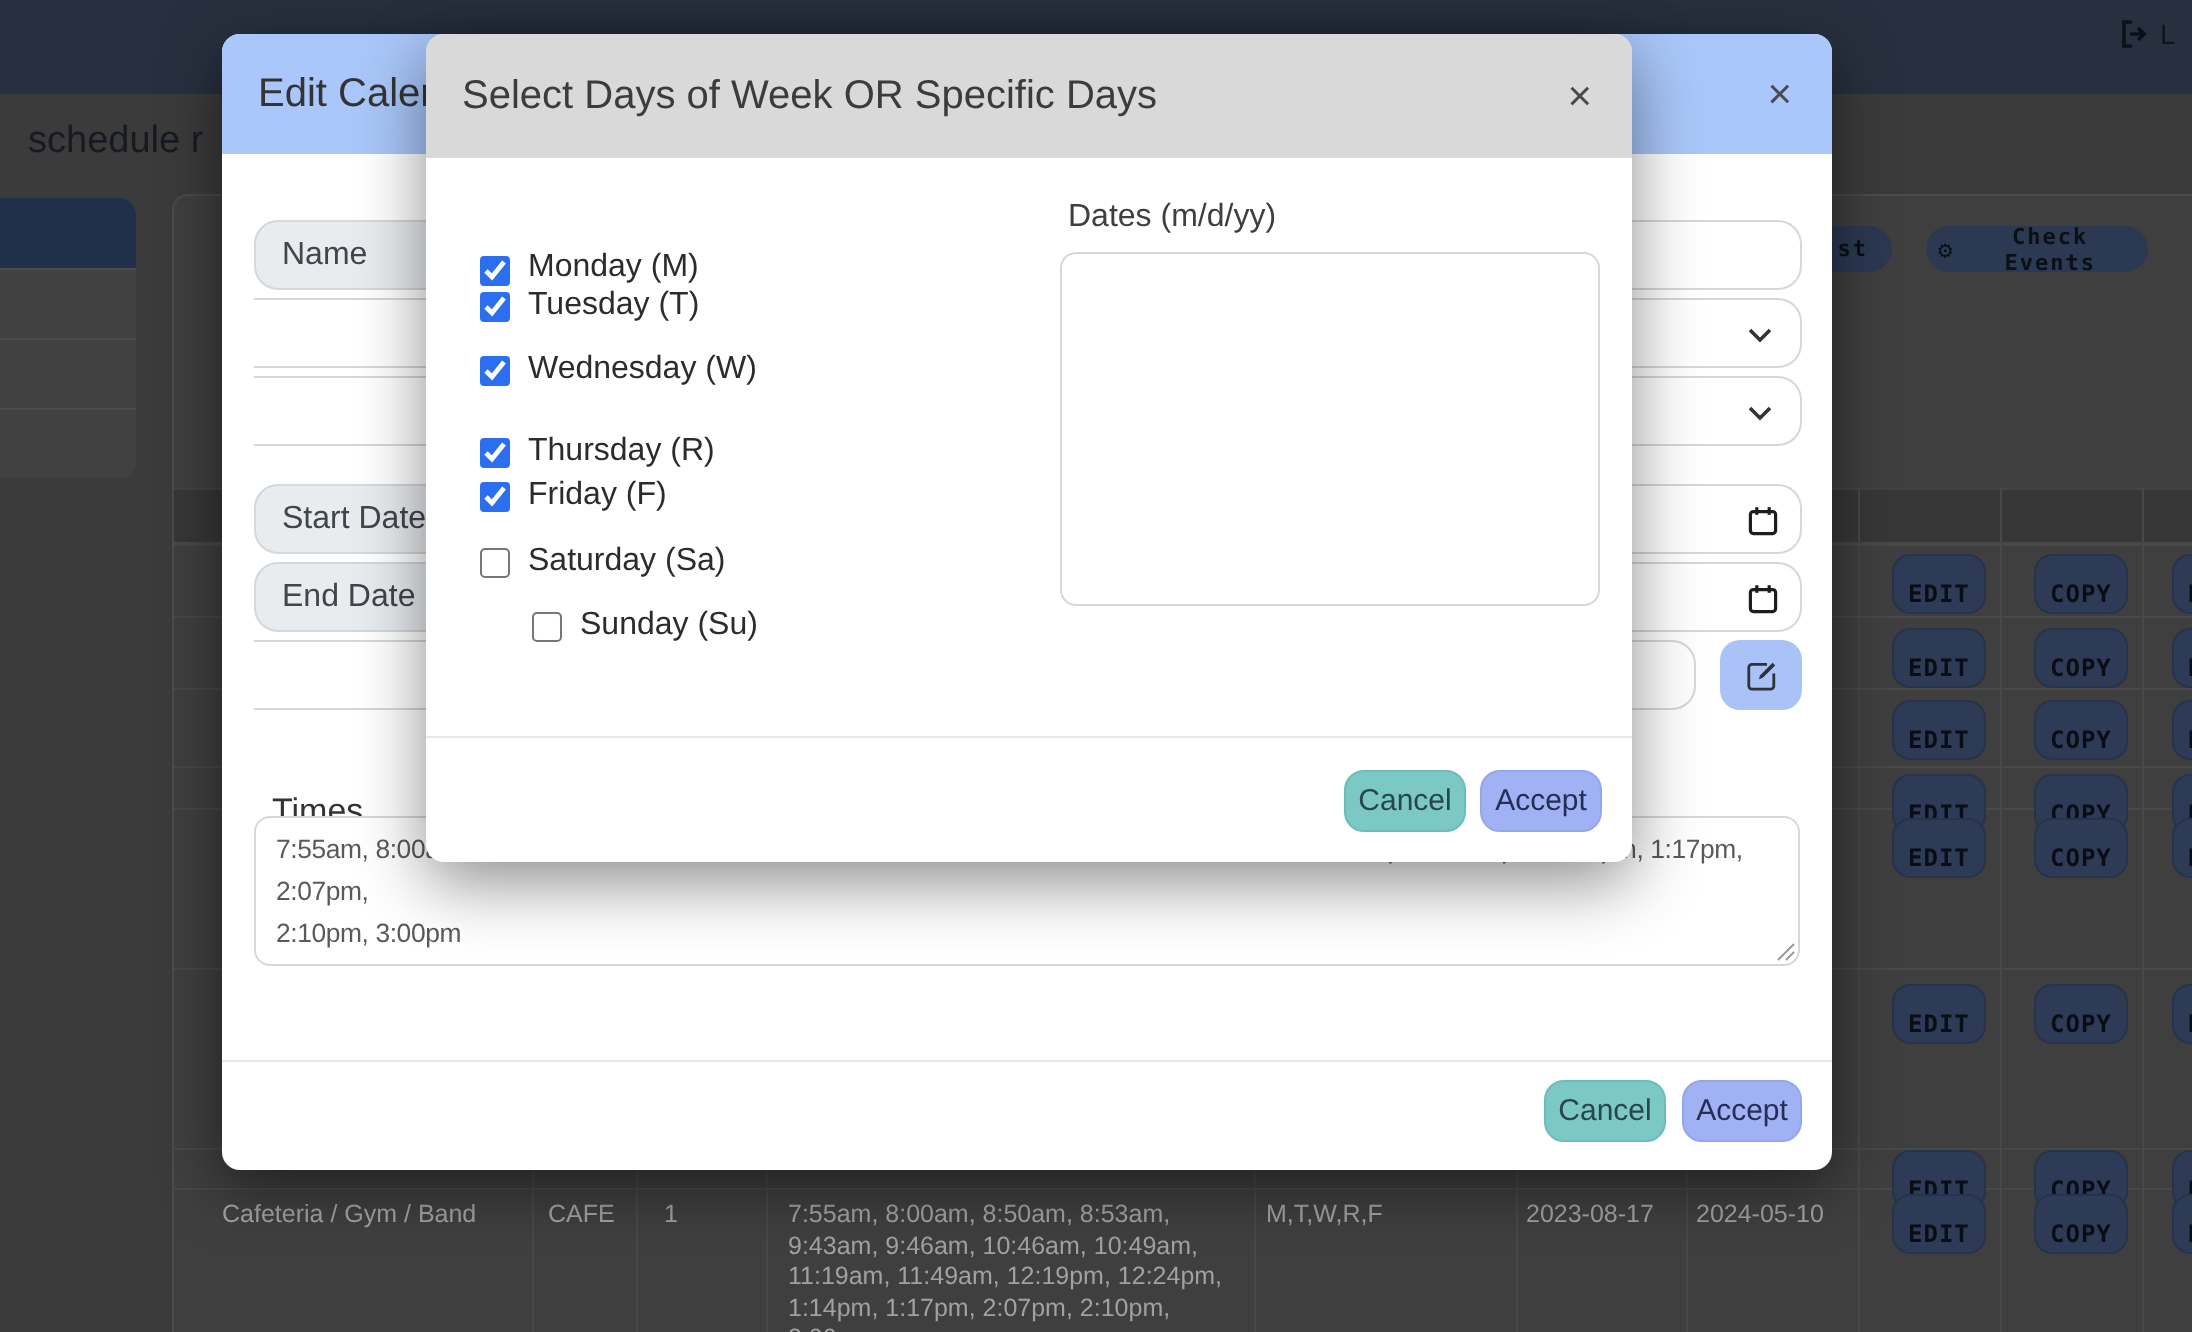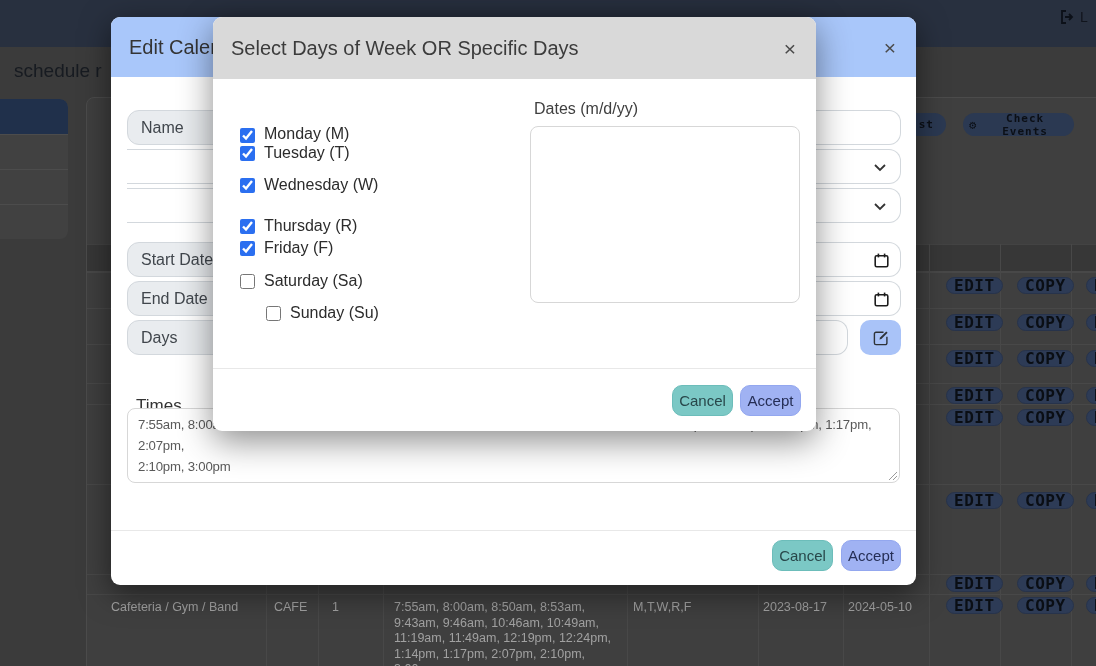--- a/index.html
+++ b/index.html
@@ -19,22 +19,22 @@
               border:1px solid #4b4b4b;border-radius:8px 0 0 0;}
   .tc-btn{position:absolute;height:23px;background:#2b3952;border-radius:12px;color:#0b0f16;
           font-family:"DejaVu Sans Mono",monospace;font-weight:bold;font-size:11px;
           display:flex;align-items:center;justify-content:center;gap:6px;letter-spacing:1px;border:none;}
   .thead-band{position:absolute;left:0;top:146px;width:100%;height:27px;background:#373737;
               border-top:1px solid #434343;border-bottom:1px solid #484848;}
   .vline{position:absolute;top:146px;bottom:0;width:1px;background:#484848;}
   .hline{position:absolute;left:0;width:100%;height:1px;background:#484848;}
   .arow{position:absolute;left:0;width:100%;height:17px;}
   .abtn{position:absolute;height:17px;box-sizing:border-box;background:#2d3b56;color:#0a0e14;
-        border:1px solid #27334b;border-radius:9px;padding:2px 7px;font-family:"DejaVu Sans Mono",monospace;
-        font-weight:bold;font-size:16px;letter-spacing:0.5px;line-height:11px;}
+        border:1px solid #27334b;border-radius:9px;padding:14px 7px;font-family:"DejaVu Sans Mono",monospace;
+        font-weight:bold;font-size:12px;letter-spacing:0.5px;line-height:11px;}
   .cell{position:absolute;top:502px;color:#a1a1a1;font-size:12.5px;line-height:15.5px;}
 
   
   .modal{position:absolute;background:#fff;border-radius:9px;box-shadow:0 8px 30px rgba(0,0,0,.5);}
   .m-outer{left:111px;top:17px;width:805px;height:568px;}
   .m-inner{left:213px;top:17px;width:603px;height:414px;box-shadow:0 10px 34px rgba(0,0,0,.45);}
   .m-header{display:flex;align-items:center;padding:0 18px;border-radius:9px 9px 0 0;}
   .m-outer .m-header{height:60px;background:#a9c7fa;}
   .m-inner .m-header{height:62px;background:#d9d9d9;}
   .m-title{flex:1;font-size:20px;color:#343434;white-space:nowrap;overflow:hidden;}
@@ -220,21 +220,20 @@
       <div class="ig-field" style="flex:1;">
         <svg class="cal" width="15" height="15" viewBox="0 0 15 15">
           <rect x="1.2" y="2.8" width="12.6" height="11" rx="1.5" fill="none" stroke="#1d1d1d" stroke-width="1.6"></rect>
           <line x1="4.4" y1="0.6" x2="4.4" y2="4.4" stroke="#1d1d1d" stroke-width="1.6"></line>
           <line x1="10.6" y1="0.6" x2="10.6" y2="4.4" stroke="#1d1d1d" stroke-width="1.6"></line>
           </svg>
       </div>
     </div>
 
     <div class="igroup" style="top:303px;width:721px;">
-      <div class="ig-label">Days</div>
       <div class="ig-field" style="flex:1;">
         <input class="ig-input" value="" style="">
       </div>
     </div>
     <button class="days-editbtn">
       <svg width="16" height="16" viewBox="0 0 16 16">
         <path d="M10.5 2.2 H3 a1.6 1.6 0 0 0 -1.6 1.6 V13 A1.6 1.6 0 0 0 3 14.6 h9.3 A1.6 1.6 0 0 0 13.9 13 V6.8" fill="none" stroke="#2e3338" stroke-width="1.4"></path>
         <path d="M13.3 1.4 l1.3 1.3 L8.4 8.9 l-2 .7 .7 -2 z" fill="#2e3338"></path>
         </svg>
     </button>

